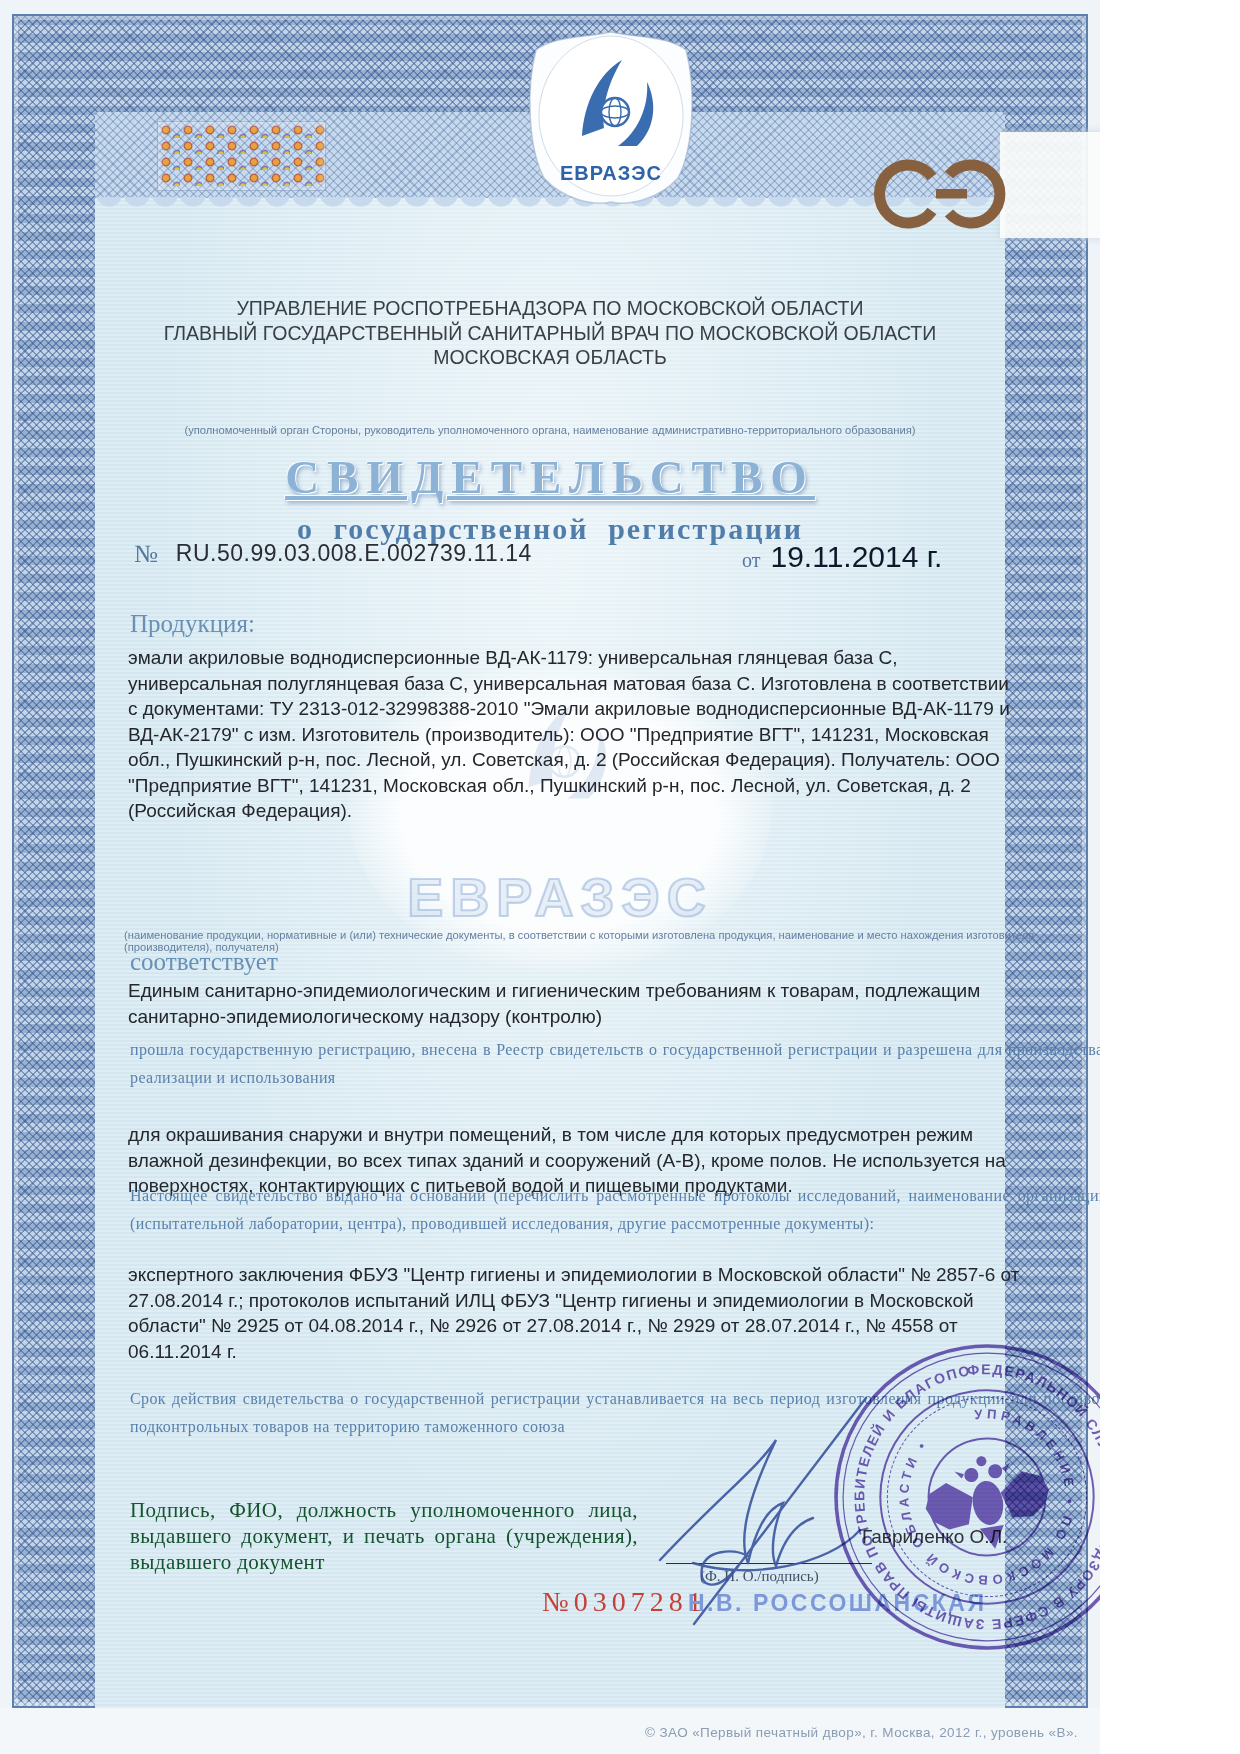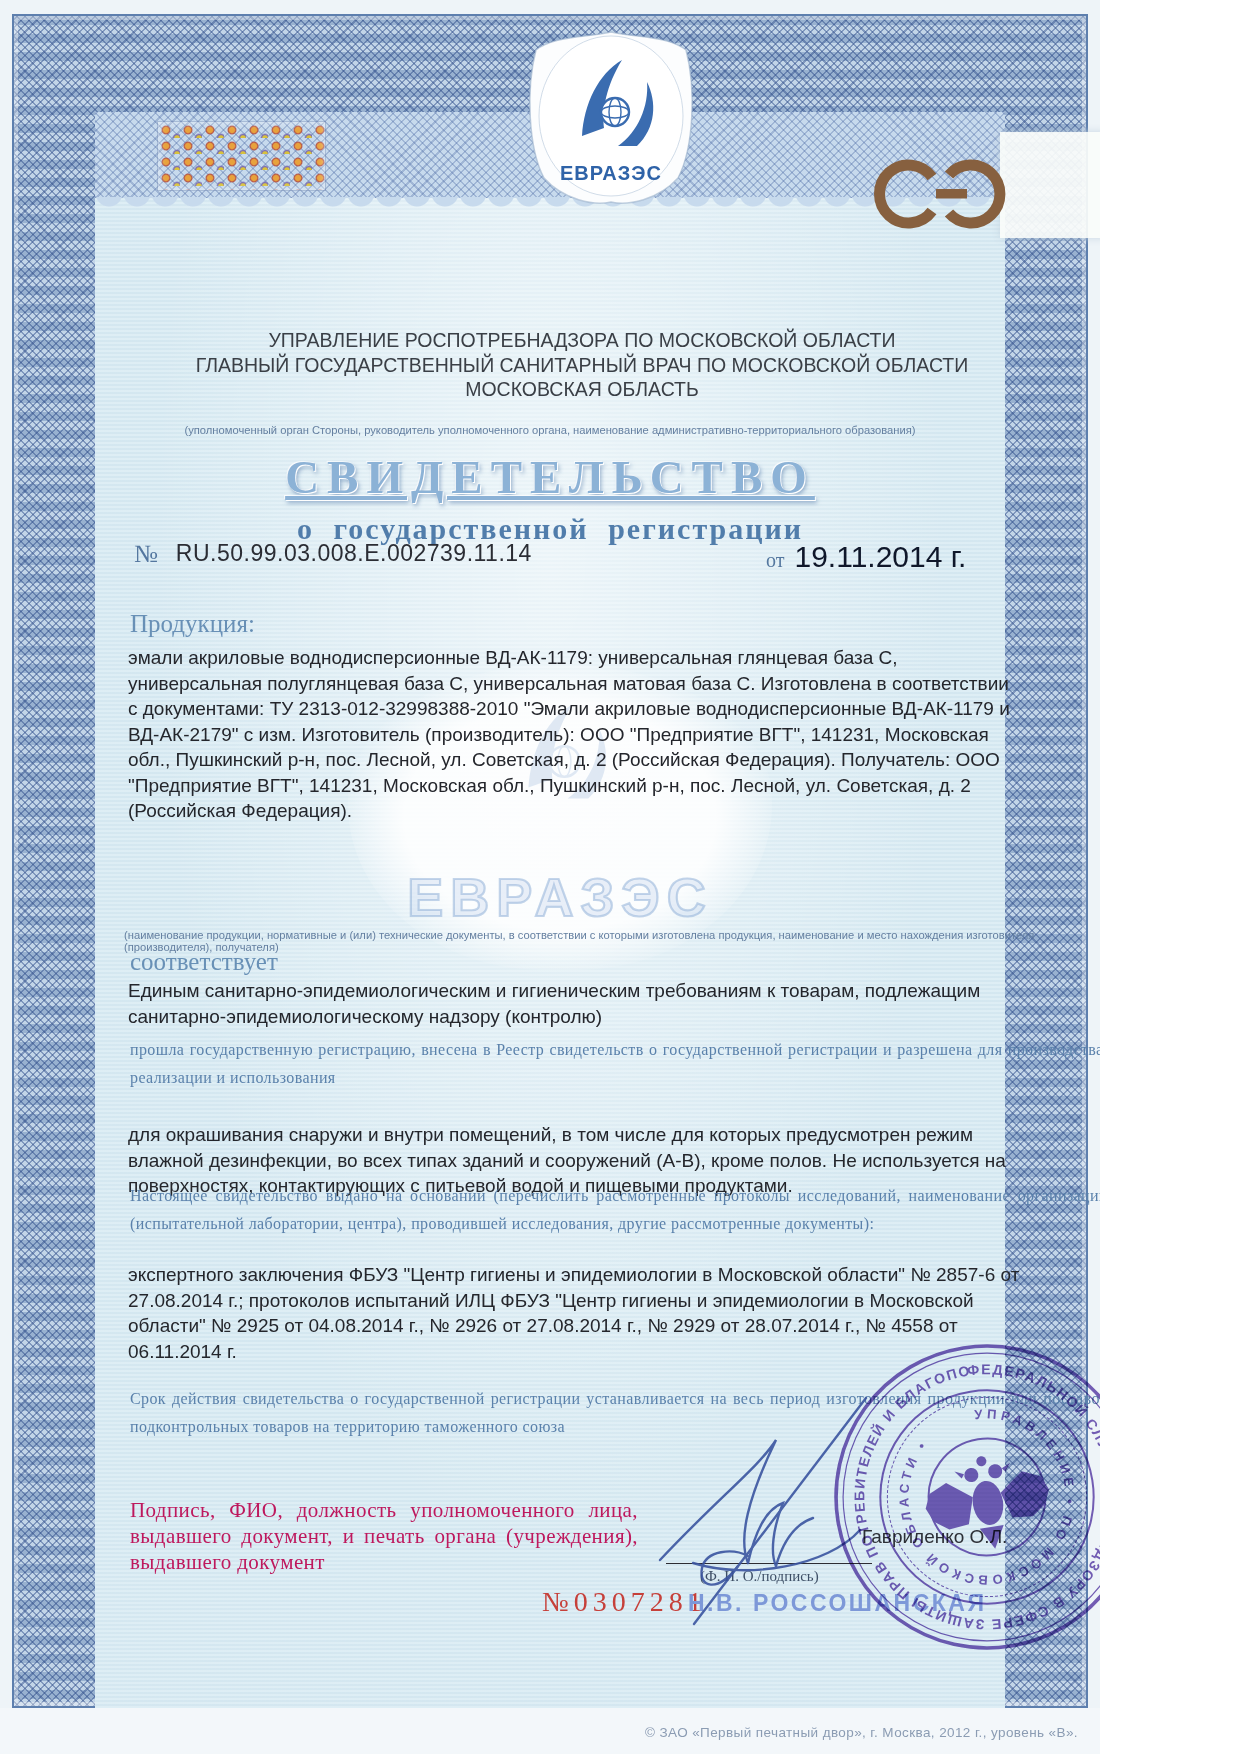--- a/index.html
+++ b/index.html
@@ -46,47 +46,47 @@
     background:radial-gradient(ellipse at center, rgba(255,255,255,.88) 52%, rgba(255,255,255,0) 74%);}
   .wm-logo{position:absolute;left:94px;top:6px;width:236px;height:196px;opacity:.30;}
   .wm-label{position:absolute;left:0;right:0;top:202px;text-align:center;
     font-weight:bold;font-size:54px;letter-spacing:7px;
     color:rgba(185,206,234,.30);-webkit-text-stroke:2.2px rgba(148,178,216,.55);}
   
   .content{position:absolute;inset:0;z-index:2;}
   .center{left:0;width:100%;text-align:center;position:absolute;}
   .serif{font-family:"Liberation Serif",serif;}
   .union-title{top:212px;font-weight:bold;color:#4a7ab1;font-size:27px;line-height:30px;letter-spacing:1px;}
-  .authority{top:328px;color:#3a3f46;font-size:19.5px;line-height:24.5px;margin-left:32px;}
+  .authority{top:296px;color:#3a3f46;font-size:19.5px;line-height:24.5px;}
   .note{color:#647fa0;font-size:11.2px;}
   .note1{top:424px;}
   .cert-title{top:450px;font-weight:bold;font-size:47px;letter-spacing:8px;color:#8cb2d6;
     text-shadow:1px 1px 0 #ffffff, 2px 3px 4px rgba(70,110,160,.55), -1px -1px 1px rgba(255,255,255,.9);text-decoration:underline;}
   .cert-subtitle{top:512px;font-weight:bold;font-size:30px;letter-spacing:2px;word-spacing:10px;color:#517dab;}
   .reg-row{position:absolute;top:540px;left:134px;right:100px;height:36px;}
   .num-sign{font-family:"Liberation Serif",serif;font-size:25px;color:#54779f;vertical-align:top;}
   .num-val{font-size:23px;color:#2b2d34;letter-spacing:.5px;margin-left:18px;}
   .date-group{position:absolute;left:608px;top:0;}
-  .date-prefix{font-family:"Liberation Serif",serif;font-size:20px;color:#54779f;margin-left:24px;}
+  .date-prefix{font-family:"Liberation Serif",serif;font-size:20px;color:#54779f;}
   .date-val{font-size:30px;color:#0f172a;margin-left:10px;}
   .lead-label{position:absolute;font-family:"Liberation Serif",serif;color:#6890b6;font-size:25px;}
   .darktext{position:absolute;font-size:19px;line-height:25.5px;color:#24262c;}
   .bluetext{position:absolute;font-family:"Liberation Serif",serif;color:#5a81ab;
     font-size:16px;line-height:27.5px;text-align:justify;letter-spacing:.4px;}
   .product-label{left:130px;top:610px;}
   .product-text{left:128px;top:645px;width:892px;}
   .note2{position:absolute;left:124px;top:929px;width:985px;}
   .compliance-lead{left:130px;top:948px;}
   .compliance-text{left:128px;top:978px;width:900px;}
   .reg-statement{left:130px;top:1036px;width:978px;}
   .usage-text{left:128px;top:1122px;width:908px;}
   .basis-statement{left:130px;top:1182px;width:978px;}
   .basis-docs{left:128px;top:1262px;width:918px;}
   .validity{left:130px;top:1385px;width:978px;}
-  .sign-caption{left:130px;top:1497px;width:508px;font-size:21px;line-height:26px;color:#be185d;}
+  .sign-caption{left:130px;top:1497px;width:508px;font-size:21px;line-height:26px;color:#14532d;}
   .sig-line{position:absolute;left:666px;top:1563px;width:206px;border-top:1.6px solid #2c2c33;}
   .sig-label{position:absolute;left:700px;top:1568px;font-family:"Liberation Serif",serif;font-size:15px;color:#3e4f66;}
   .signer-name{position:absolute;left:862px;top:1526px;font-size:19px;color:#2c2f36;z-index:4;}
   .blank-number{position:absolute;left:542px;top:1586px;font-family:"Liberation Serif",serif;
     font-size:28px;letter-spacing:5px;color:#c6403a;}
   .stamp-name{position:absolute;left:688px;top:1590px;font-weight:bold;font-size:23px;
     letter-spacing:2.5px;color:#7d98d8;}
   .stamp{position:absolute;left:826px;top:1336px;width:322px;height:322px;z-index:3;
     transform:rotate(-9deg);opacity:.9;mix-blend-mode:multiply;}
   .signature{position:absolute;left:598px;top:1378px;width:320px;height:260px;z-index:3;}

